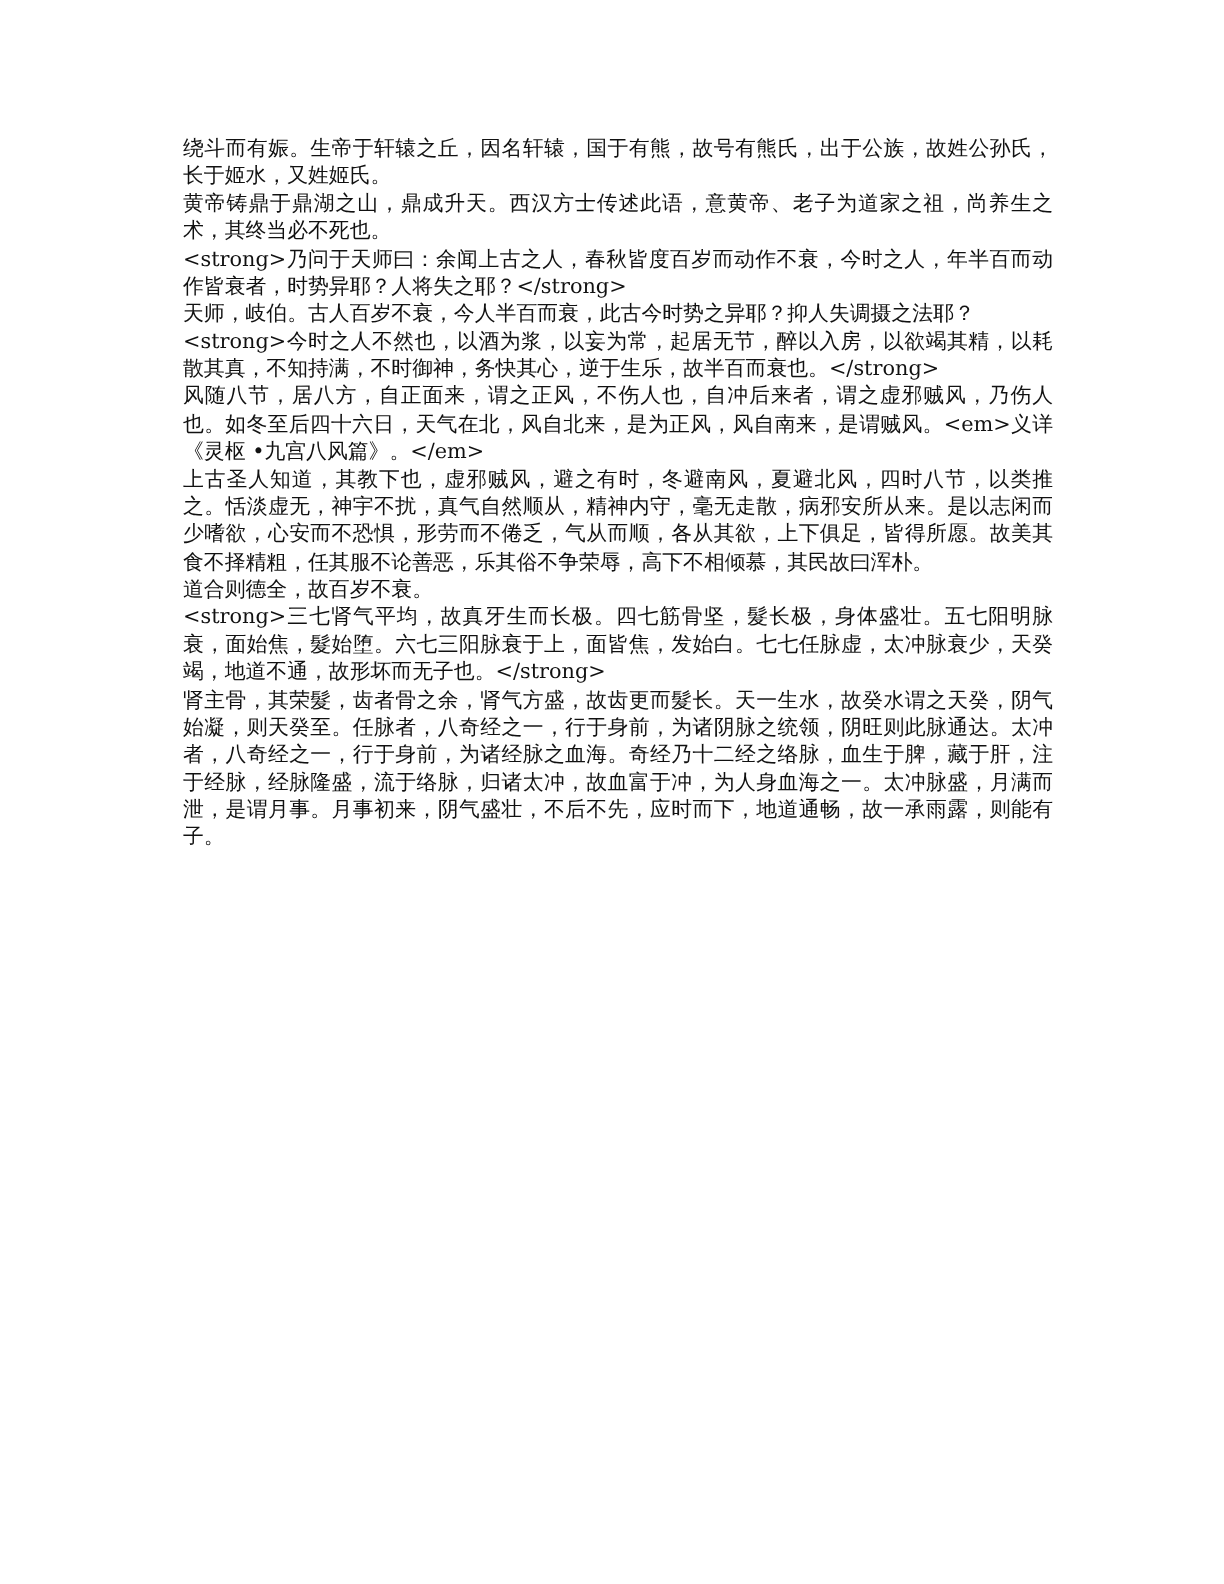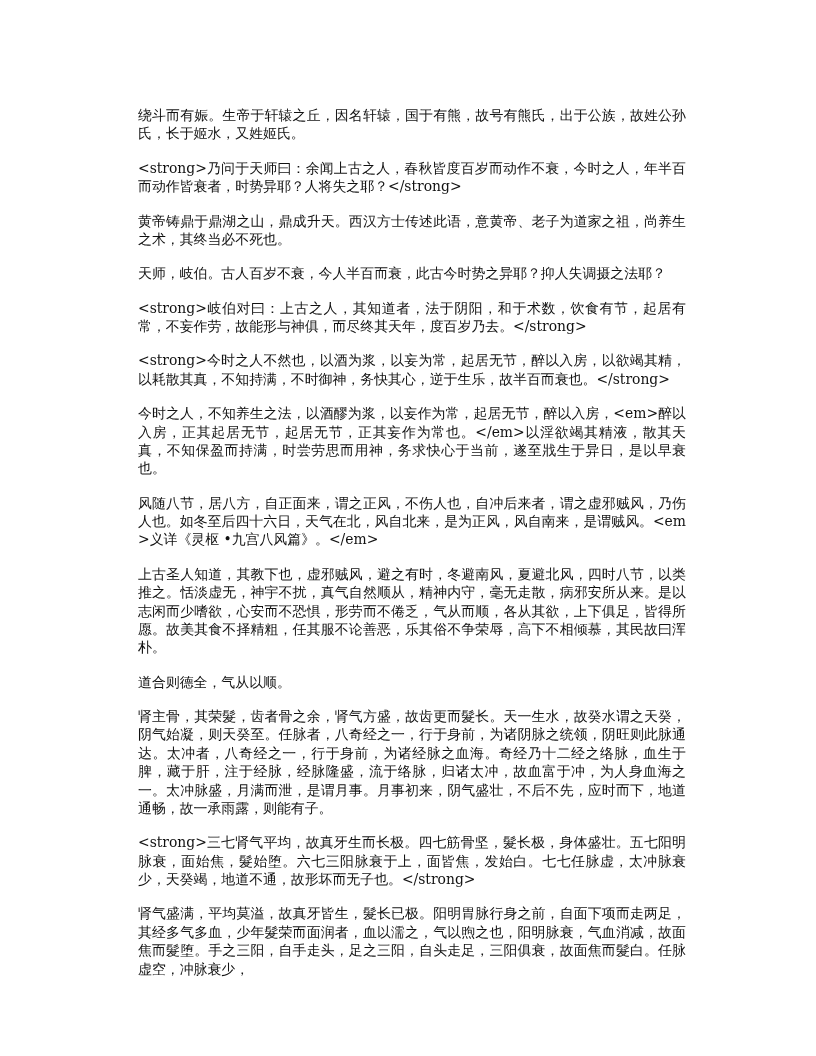--- a/index.html
+++ b/index.html
@@ -9,32 +9,29 @@
     left: 122px;
     top: 90px;
     width: 580px;
     font-family: "DejaVu Serif", "Liberation Serif", serif;
     font-size: 13.9px;
     line-height: 18.37px;
     color: #111111;
     text-align: justify;
     text-justify: inter-character;
   }
-  .page p { margin: 16px; padding: 0; word-break: break-all; }
+  .page p { margin: 0; padding: 0; word-break: break-all; }
 </style>
 </head>
 <body>
 
 <div class="page">
   <p>绕斗而有娠。生帝于轩辕之丘，因名轩辕，国于有熊，故号有熊氏，出于公族，故姓公孙氏，长于姬水，又姓姬氏。</p>
+  <p>黄帝铸鼎于鼎湖之山，鼎成升天。西汉方士传述此语，意黄帝、老子为道家之祖，尚养生之术，其终当必不死也。</p>
   <p>&lt;strong&gt;乃问于天师曰：余闻上古之人，春秋皆度百岁而动作不衰，今时之人，年半百而动作皆衰者，时势异耶？人将失之耶？&lt;/strong&gt;</p>
-  <p>黄帝铸鼎于鼎湖之山，鼎成升天。西汉方士传述此语，意黄帝、老子为道家之祖，尚养生之术，其终当必不死也。</p>
   <p>天师，岐伯。古人百岁不衰，今人半百而衰，此古今时势之异耶？抑人失调摄之法耶？</p>
-  <p>&lt;strong&gt;岐伯对曰：上古之人，其知道者，法于阴阳，和于术数，饮食有节，起居有常，不妄作劳，故能形与神俱，而尽终其天年，度百岁乃去。&lt;/strong&gt;</p>
   <p>&lt;strong&gt;今时之人不然也，以酒为浆，以妄为常，起居无节，醉以入房，以欲竭其精，以耗散其真，不知持满，不时御神，务快其心，逆于生乐，故半百而衰也。&lt;/strong&gt;</p>
-  <p>今时之人，不知养生之法，以酒醪为浆，以妄作为常，起居无节，醉以入房，&lt;em&gt;醉以入房，正其起居无节，起居无节，正其妄作为常也。&lt;/em&gt;以淫欲竭其精液，散其天真，不知保盈而持满，时尝劳思而用神，务求快心于当前，遂至戕生于异日，是以早衰也。</p>
   <p>风随八节，居八方，自正面来，谓之正风，不伤人也，自冲后来者，谓之虚邪贼风，乃伤人也。如冬至后四十六日，天气在北，风自北来，是为正风，风自南来，是谓贼风。&lt;em&gt;义详《灵枢 •九宫八风篇》。&lt;/em&gt;</p>
   <p>上古圣人知道，其教下也，虚邪贼风，避之有时，冬避南风，夏避北风，四时八节，以类推之。恬淡虚无，神宇不扰，真气自然顺从，精神内守，毫无走散，病邪安所从来。是以志闲而少嗜欲，心安而不恐惧，形劳而不倦乏，气从而顺，各从其欲，上下俱足，皆得所愿。故美其食不择精粗，任其服不论善恶，乐其俗不争荣辱，高下不相倾慕，其民故曰浑朴。</p>
-  <p>道合则德全，气从以顺。</p>
+  <p>道合则德全，故百岁不衰。</p>
+  <p>&lt;strong&gt;三七肾气平均，故真牙生而长极。四七筋骨坚，髮长极，身体盛壮。五七阳明脉衰，面始焦，髮始堕。六七三阳脉衰于上，面皆焦，发始白。七七任脉虚，太冲脉衰少，天癸竭，地道不通，故形坏而无子也。&lt;/strong&gt;</p>
   <p>肾主骨，其荣髮，齿者骨之余，肾气方盛，故齿更而髮长。天一生水，故癸水谓之天癸，阴气始凝，则天癸至。任脉者，八奇经之一，行于身前，为诸阴脉之统领，阴旺则此脉通达。太冲者，八奇经之一，行于身前，为诸经脉之血海。奇经乃十二经之络脉，血生于脾，藏于肝，注于经脉，经脉隆盛，流于络脉，归诸太冲，故血富于冲，为人身血海之一。太冲脉盛，月满而泄，是谓月事。月事初来，阴气盛壮，不后不先，应时而下，地道通畅，故一承雨露，则能有子。</p>
-  <p>&lt;strong&gt;三七肾气平均，故真牙生而长极。四七筋骨坚，髮长极，身体盛壮。五七阳明脉衰，面始焦，髮始堕。六七三阳脉衰于上，面皆焦，发始白。七七任脉虚，太冲脉衰少，天癸竭，地道不通，故形坏而无子也。&lt;/strong&gt;</p>
-  <p>肾气盛满，平均莫溢，故真牙皆生，髮长已极。阳明胃脉行身之前，自面下项而走两足，其经多气多血，少年髮荣而面润者，血以濡之，气以煦之也，阳明脉衰，气血消减，故面焦而髮堕。手之三阳，自手走头，足之三阳，自头走足，三阳俱衰，故面焦而髮白。任脉虚空，冲脉衰少，</p>
 </div>
 
 </body></html>

